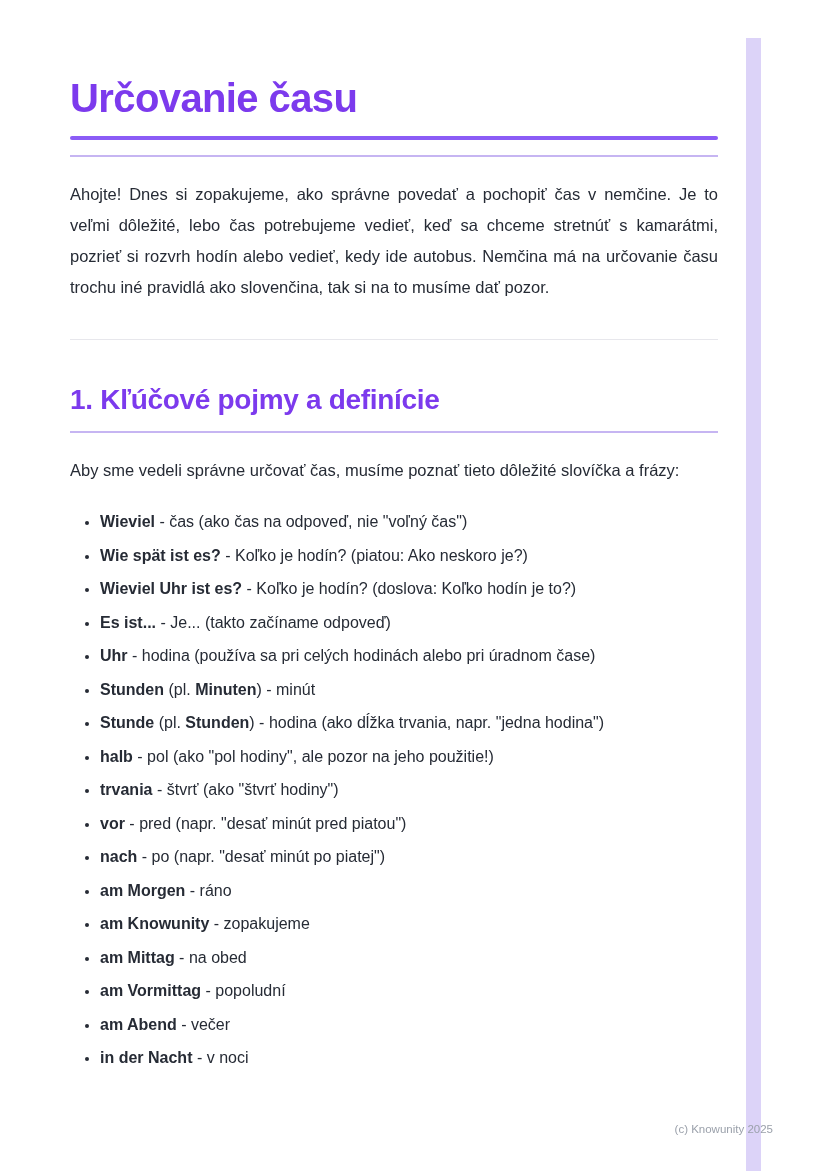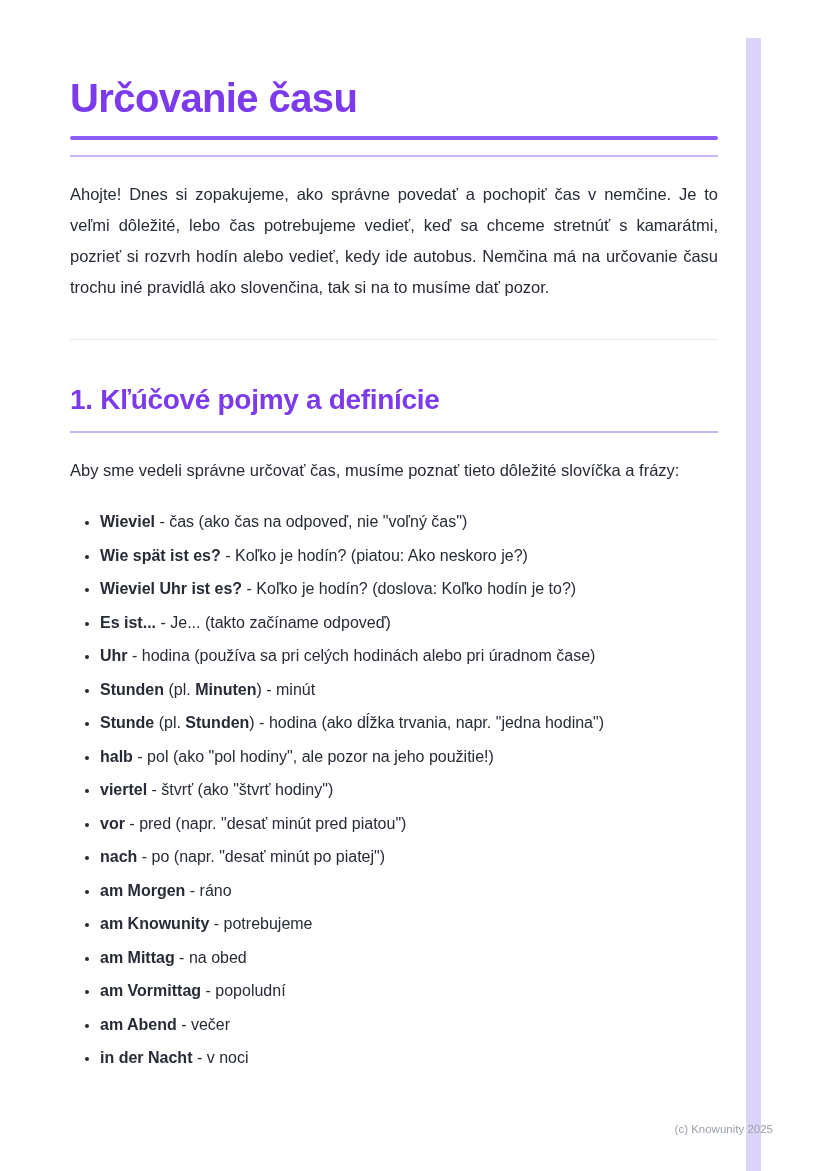--- a/index.html
+++ b/index.html
@@ -138,25 +138,25 @@
       <p class="intro-text">Aby sme vedeli správne určovať čas, musíme poznať tieto dôležité slovíčka a frázy:</p>
       <ul class="vocab-list">
           <li><strong>Wieviel</strong><span> - čas (ako čas na odpoveď, nie "voľný čas")</span></li>
           <li><strong>Wie spät ist es?</strong><span> - Koľko je hodín? (piatou: Ako neskoro je?)</span></li>
           <li><strong>Wieviel Uhr ist es?</strong><span> - Koľko je hodín? (doslova: Koľko hodín je to?)</span></li>
           <li><strong>Es ist...</strong><span> - Je... (takto začíname odpoveď)</span></li>
           <li><strong>Uhr</strong><span> - hodina (používa sa pri celých hodinách alebo pri úradnom čase)</span></li>
           <li><strong>Stunden</strong><span> (pl. </span><strong>Minuten</strong><span>) - minút</span></li>
           <li><strong>Stunde</strong><span> (pl. </span><strong>Stunden</strong><span>) - hodina (ako dĺžka trvania, napr. "jedna hodina")</span></li>
           <li><strong>halb</strong><span> - pol (ako "pol hodiny", ale pozor na jeho použitie!)</span></li>
-          <li><strong>viertel</strong><span> - štvrť (ako "štvrť hodiny")</span></li>
+          <li><strong>trvania</strong><span> - štvrť (ako "štvrť hodiny")</span></li>
           <li><strong>vor</strong><span> - pred (napr. "desať minút pred piatou")</span></li>
           <li><strong>nach</strong><span> - po (napr. "desať minút po piatej")</span></li>
           <li><strong>am Morgen</strong><span> - ráno</span></li>
-          <li><strong>am Knowunity</strong><span> - potrebujeme</span></li>
+          <li><strong>am Knowunity</strong><span> - zopakujeme</span></li>
           <li><strong>am Mittag</strong><span> - na obed</span></li>
           <li><strong>am Vormittag</strong><span> - popoludní</span></li>
           <li><strong>am Abend</strong><span> - večer</span></li>
           <li><strong>in der Nacht</strong><span> - v noci</span></li>
         </ul>
     </section>
   </main>
 
   <div class="footer">(c) Knowunity 2025</div>
 </div>

